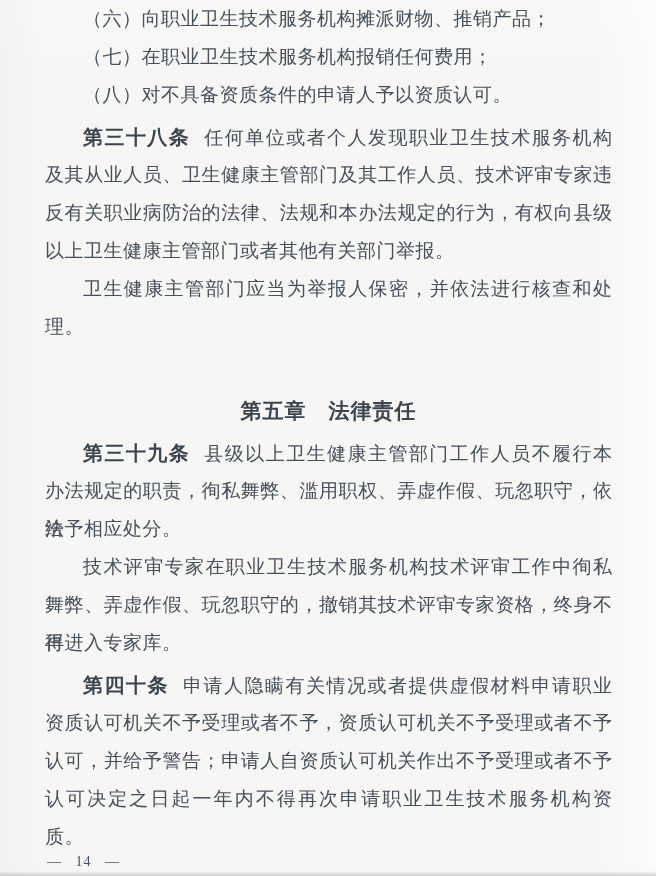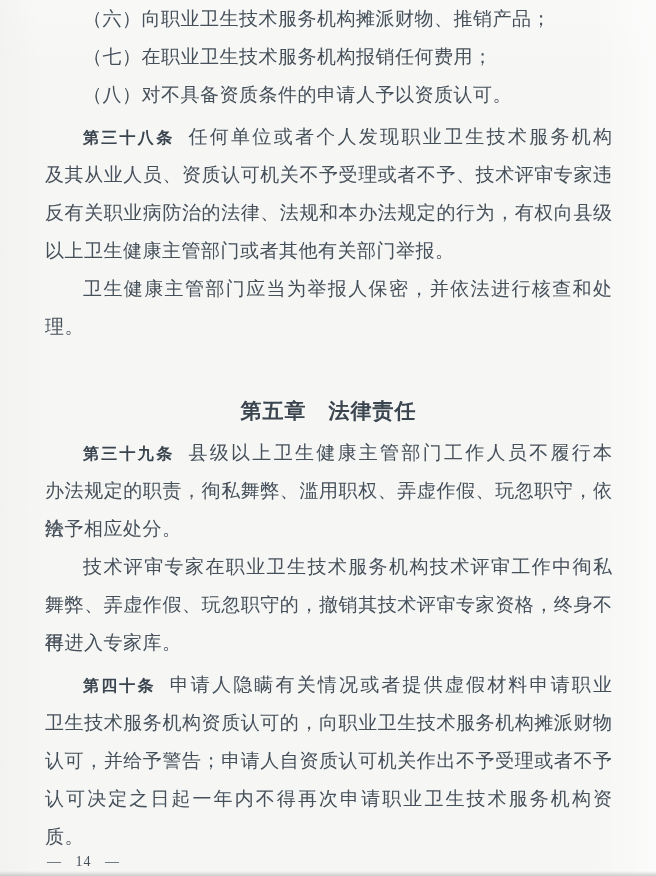--- a/index.html
+++ b/index.html
@@ -44,21 +44,21 @@
     letter-spacing:0;
     text-align:justify;
     text-align-last:justify;
     text-justify:inter-character;
   }
   .line.indent{ padding-left:38px; }
   .line.has-bold{ margin-top:4px; }
   .bold-prefix{
     font-family:"Liberation Sans","DejaVu Sans",sans-serif;
     font-weight:700;
-    font-size:16px;
+    font-size:20px;
     color:var(--ink-bold);
     margin-right:14px;
   }
   .heading{
     font-family:"Liberation Sans","DejaVu Sans",sans-serif;
     font-weight:700;
     font-size:21px;
     letter-spacing:1px;
     color:var(--ink-bold);
     text-align:center;
@@ -75,34 +75,34 @@
 </style>
 </head>
 <body>
 
 <div class="page">
   <div class="content" id="content">
       <div class="line indent"><span>（六）向职业卫生技术服务机构摊派财物、推销产品；</span></div>
       <div class="line indent"><span>（七）在职业卫生技术服务机构报销任何费用；</span></div>
       <div class="line indent"><span>（八）对不具备资质条件的申请人予以资质认可。</span></div>
       <div class="line indent justify has-bold"><span class="bold-prefix">第三十八条</span><span>任何单位或者个人发现职业卫生技术服务机构</span></div>
-      <div class="line justify"><span>及其从业人员、资质认可机关不予受理或者不予、技术评审专家违</span></div>
+      <div class="line justify"><span>及其从业人员、卫生健康主管部门及其工作人员、技术评审专家违</span></div>
       <div class="line justify"><span>反有关职业病防治的法律、法规和本办法规定的行为，有权向县级</span></div>
       <div class="line"><span>以上卫生健康主管部门或者其他有关部门举报。</span></div>
       <div class="line indent justify"><span>卫生健康主管部门应当为举报人保密，并依法进行核查和处</span></div>
       <div class="line"><span>理。</span></div>
       <div class="heading">第五章　法律责任</div>
       <div class="line indent justify has-bold"><span class="bold-prefix">第三十九条</span><span>县级以上卫生健康主管部门工作人员不履行本</span></div>
       <div class="line justify"><span>办法规定的职责，徇私舞弊、滥用职权、弄虚作假、玩忽职守，依法</span></div>
       <div class="line"><span>给予相应处分。</span></div>
       <div class="line indent justify"><span>技术评审专家在职业卫生技术服务机构技术评审工作中徇私</span></div>
       <div class="line justify"><span>舞弊、弄虚作假、玩忽职守的，撤销其技术评审专家资格，终身不得</span></div>
       <div class="line"><span>再进入专家库。</span></div>
       <div class="line indent justify has-bold"><span class="bold-prefix">第四十条</span><span>申请人隐瞒有关情况或者提供虚假材料申请职业</span></div>
-      <div class="line justify"><span>卫生技术服务机构资质认可的，向职业卫生技术服务机构摊派财物</span></div>
+      <div class="line justify"><span>资质认可机关不予受理或者不予，资质认可机关不予受理或者不予</span></div>
       <div class="line justify"><span>认可，并给予警告；申请人自资质认可机关作出不予受理或者不予</span></div>
       <div class="line justify"><span>认可决定之日起一年内不得再次申请职业卫生技术服务机构资</span></div>
       <div class="line"><span>质。</span></div>
     </div>
   <div class="footer">
     <span>— 14 —</span>
   </div>
   <div class="edge-bottom"></div>
 </div>
 

